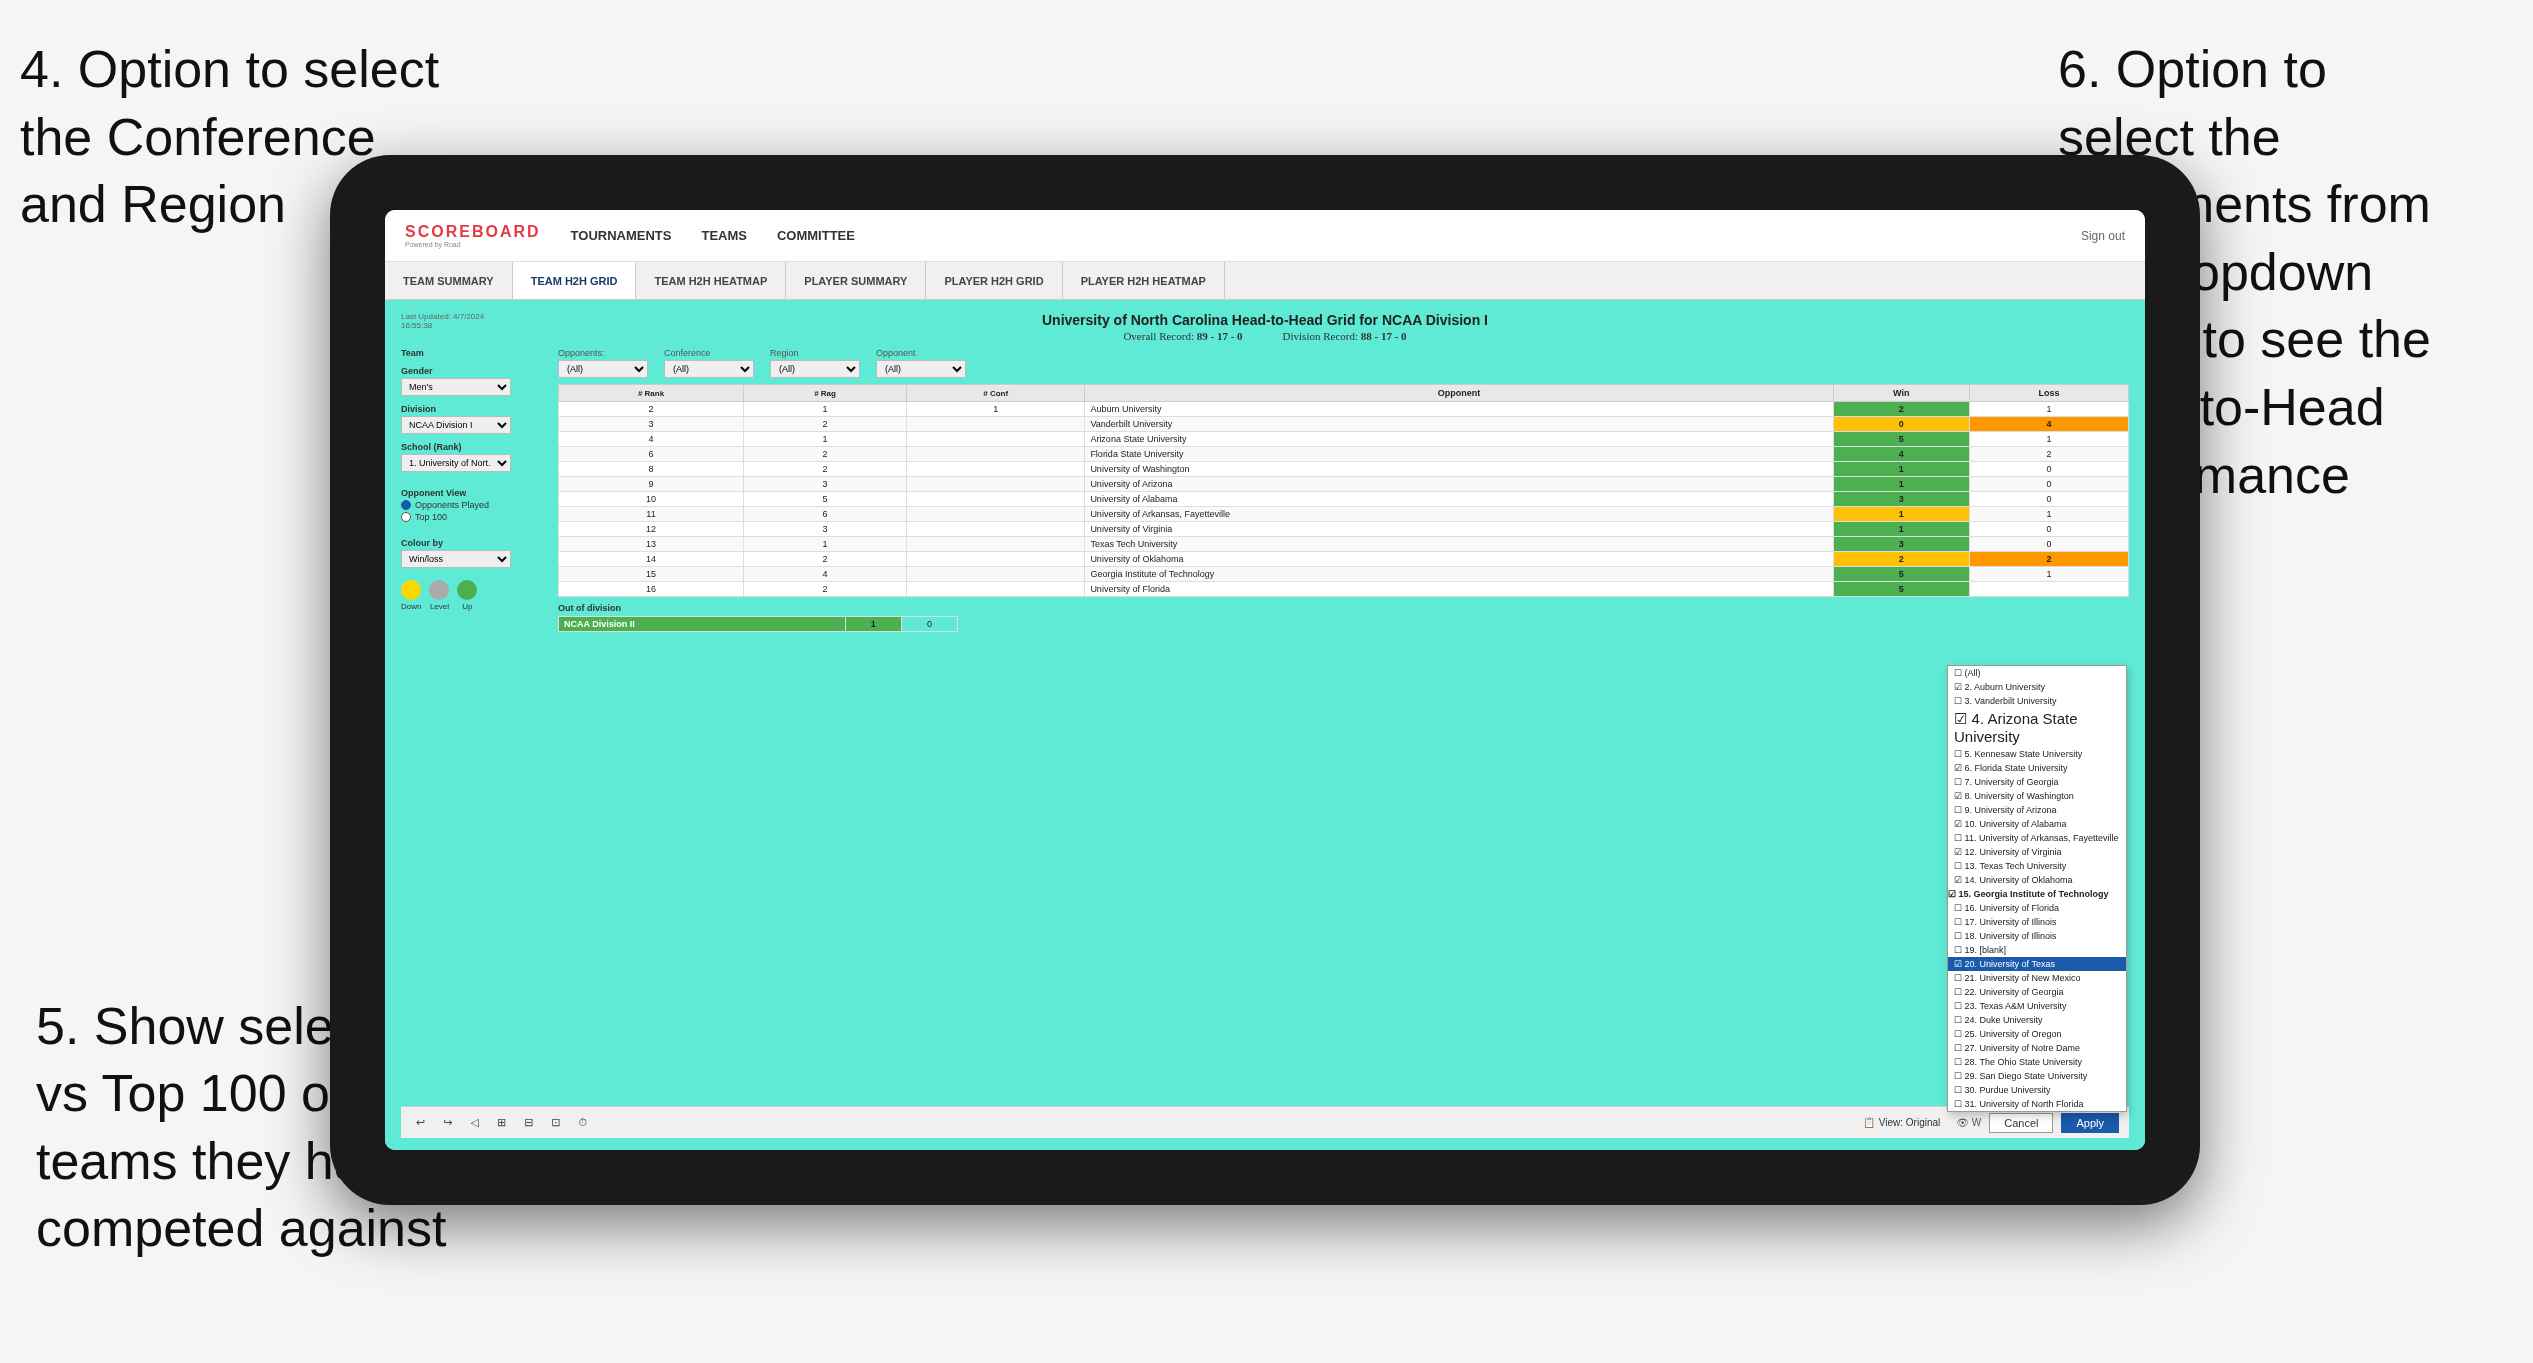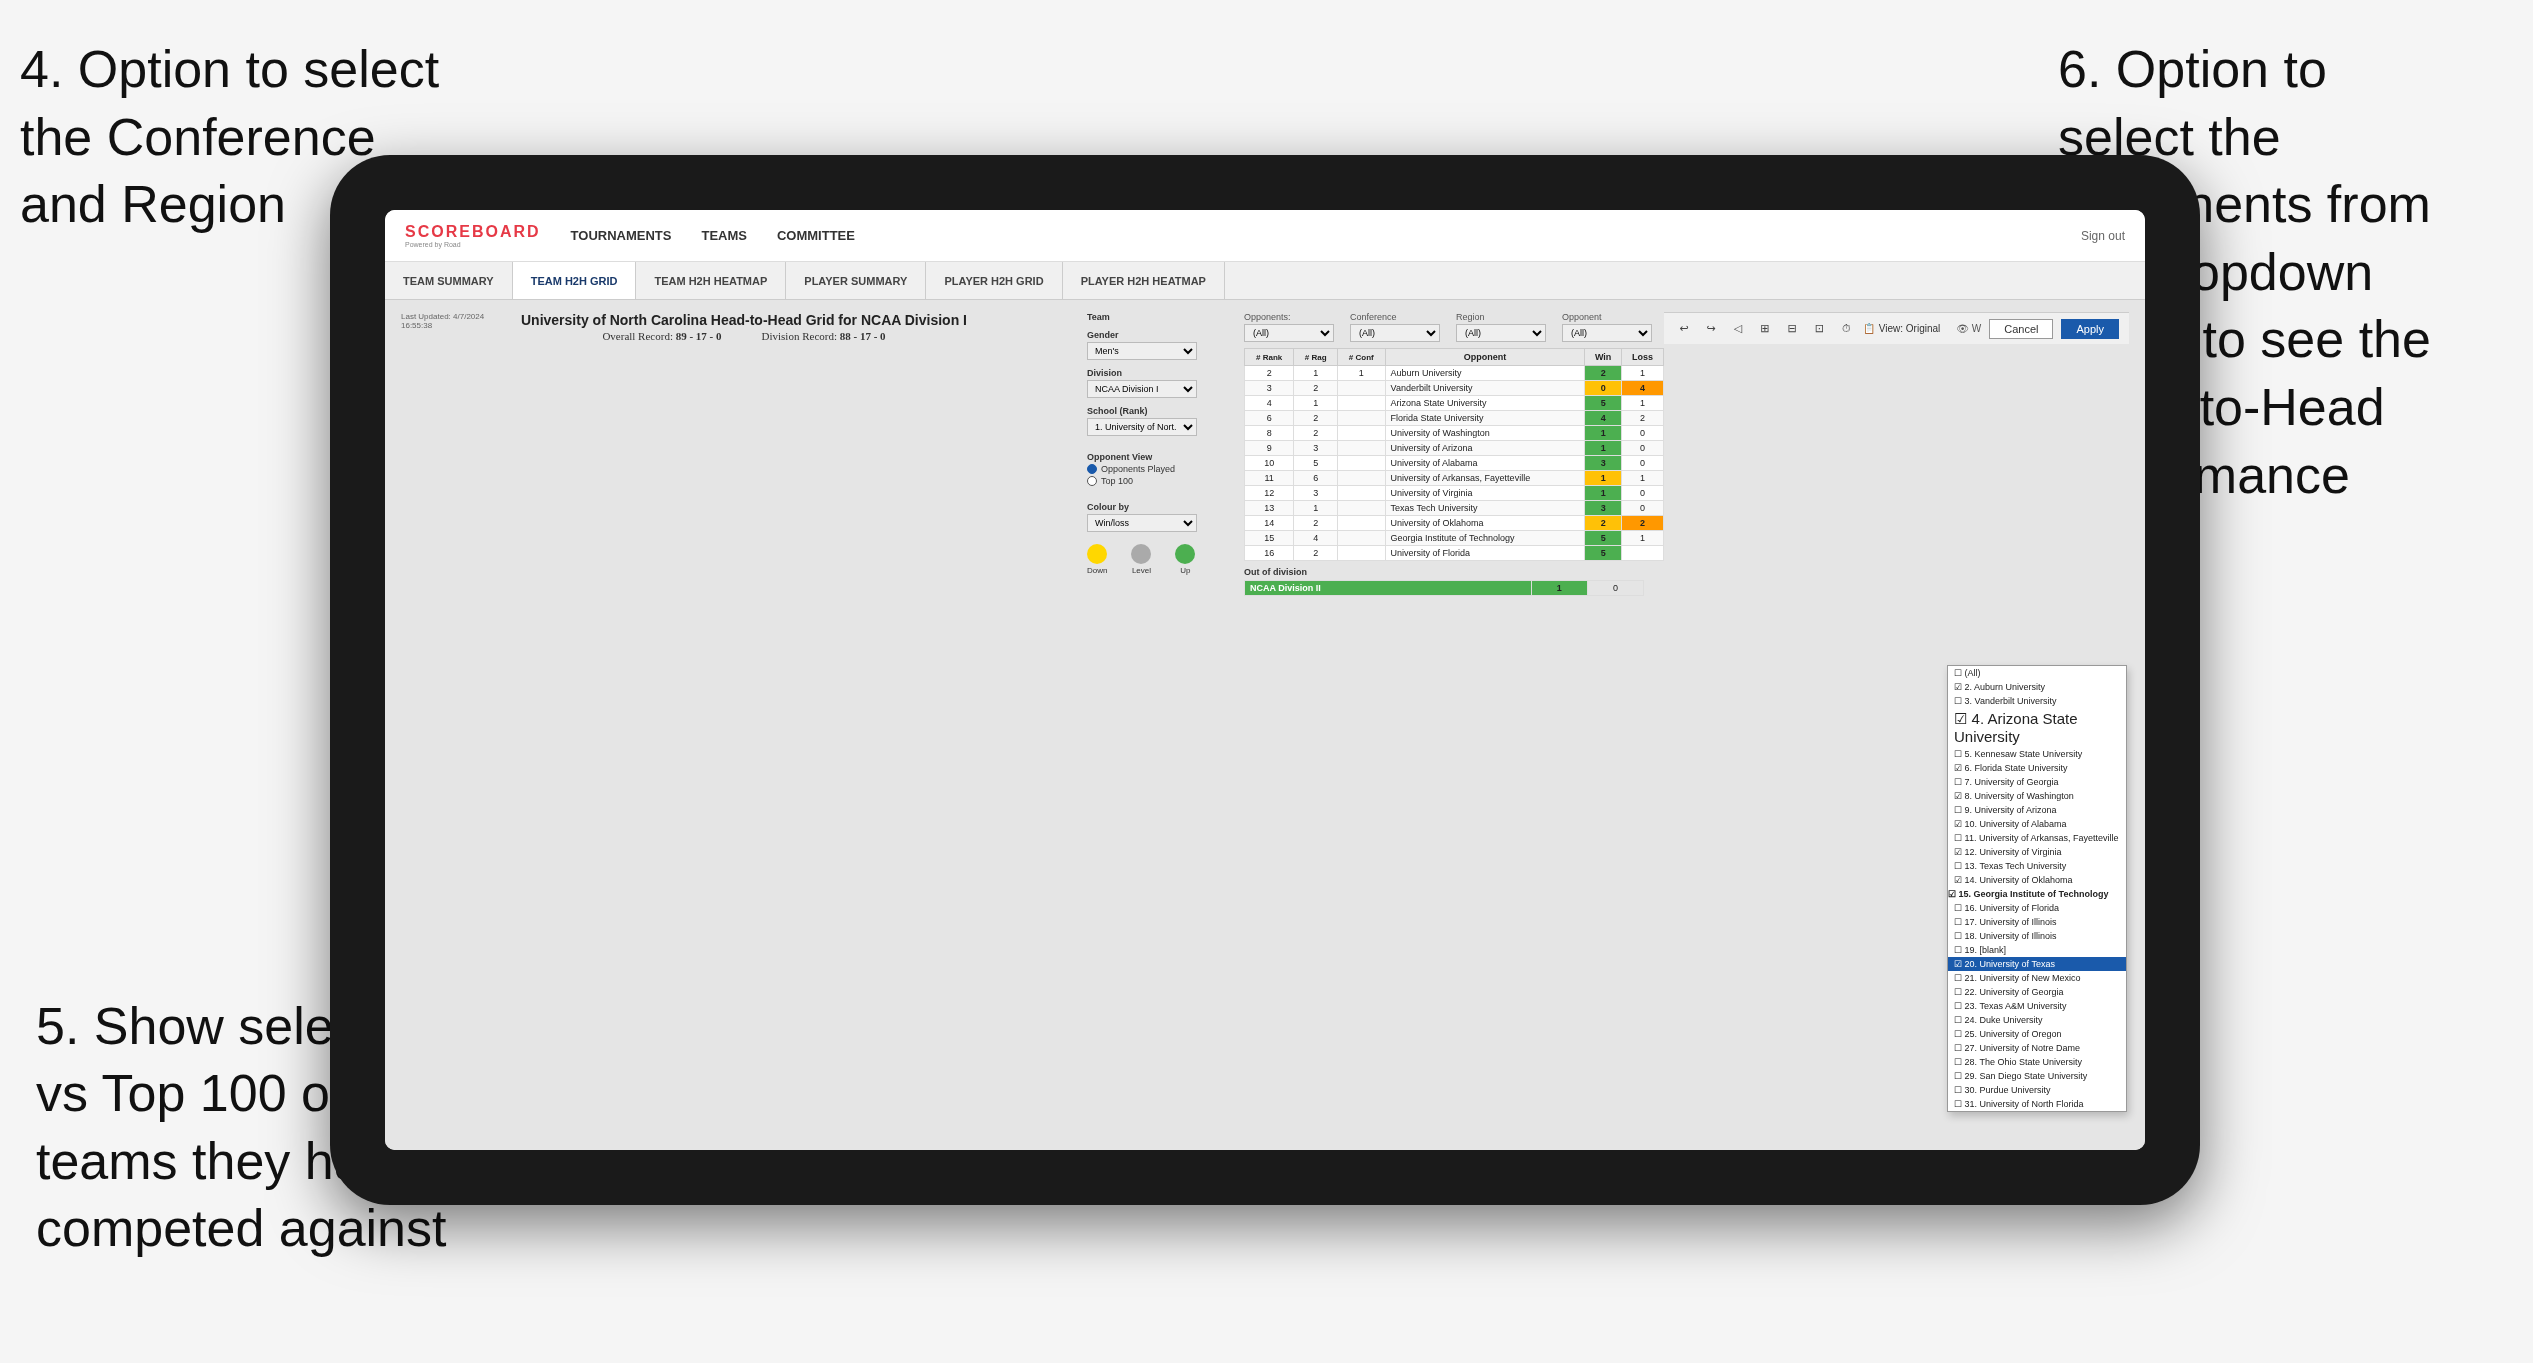--- a/index.html
+++ b/index.html
@@ -130,24 +130,24 @@
     }
 
     .subnav-item.active {
       background: #fff;
       color: #1a3a6b;
     }
 
     
     .main-content {
       flex: 1;
-      background: #e5e5e5;
+      background: #5eead4;
       overflow: hidden;
       display: flex;
-      flex-direction: row;
+      flex-direction: column;
       padding: 12px 16px;
     }
 
     
     .report-header {
       display: flex;
       justify-content: space-between;
       align-items: flex-start;
       margin-bottom: 6px;
     }
@@ -239,21 +239,21 @@
       flex-shrink: 0;
     }
 
     .radio-dot.selected {
       background: #1a5aab;
       border-color: #1a5aab;
     }
 
     .legend-row {
       display: flex;
-      gap: 24px;
+      gap: 8px;
       align-items: flex-start;
       margin-top: 4px;
     }
 
     .legend-item {
       display: flex;
       flex-direction: column;
       align-items: center;
       gap: 2px;
     }

